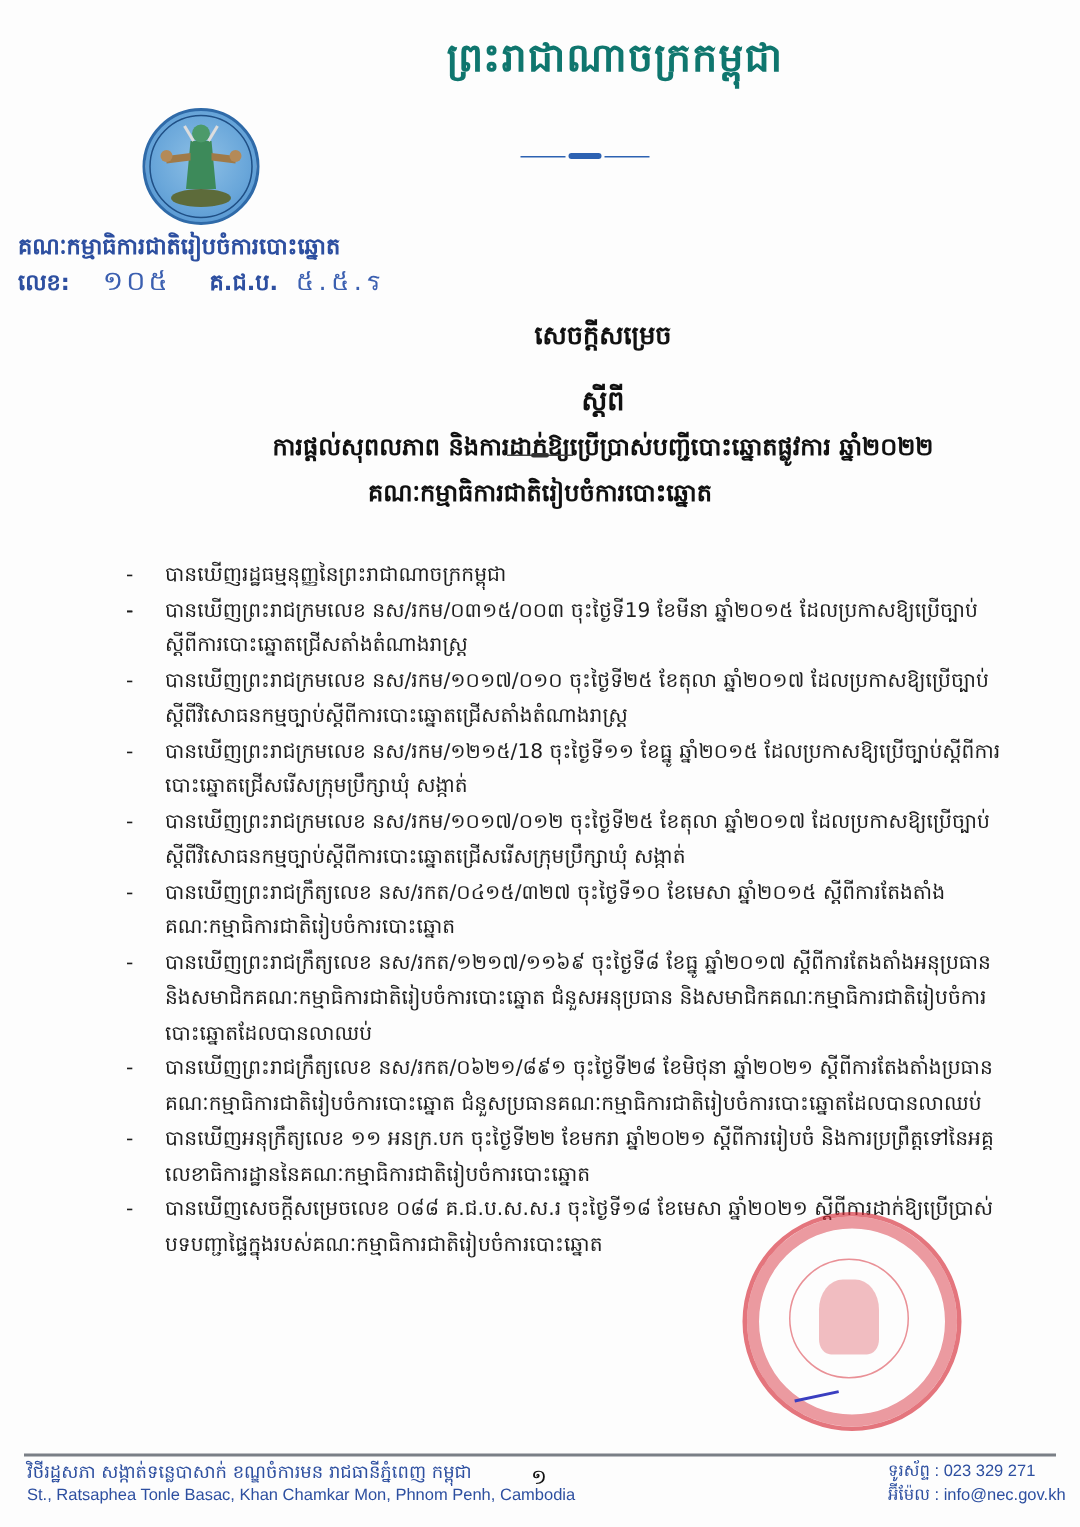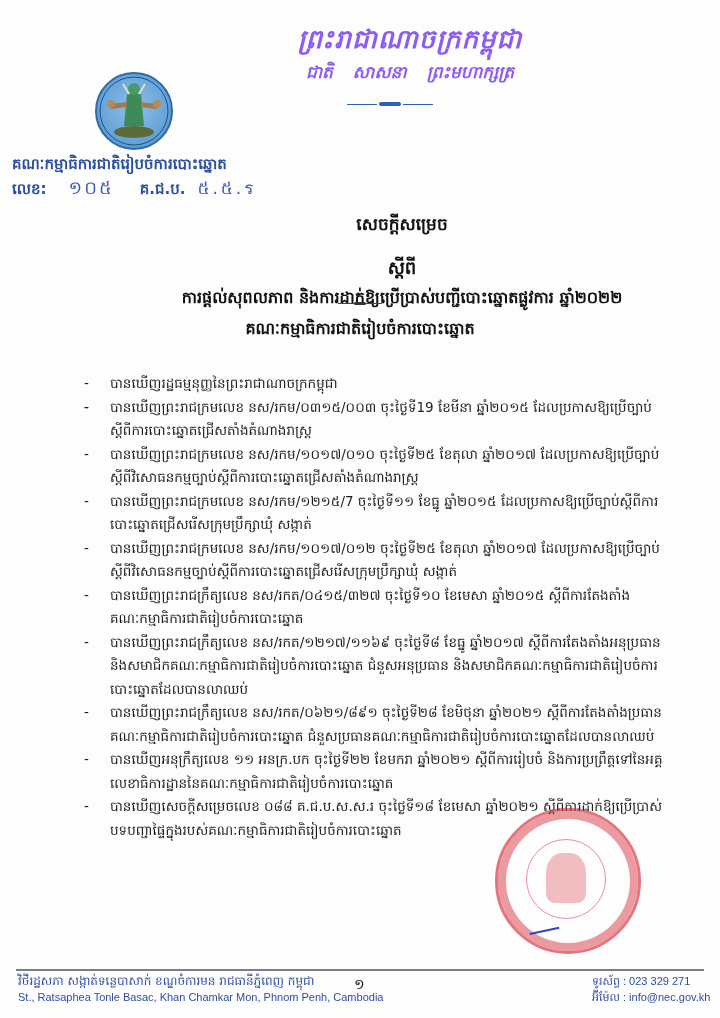--- a/index.html
+++ b/index.html
@@ -20,22 +20,21 @@
       inset: 0;
       background: #fdfdfd;
     }
     
     .kingdom {
       position: absolute;
       left: 260px;
       top: 22px;
       width: 300px;
       text-align: center;
-      color: #8b5cf6;
-      font-style: italic;
+      color: #0f766e;
     }
     .kingdom .k1 {
       font-size: 26px;
       font-weight: bold;
       letter-spacing: 1px;
       line-height: 34px;
     }
     .kingdom .k2 {
       font-size: 17px;
       font-weight: bold;
@@ -232,21 +231,20 @@
       font-family: "Liberation Sans", sans-serif;
     }
   </style>
 </head>
 <body>
 
 <div class="page">
 
   <div class="kingdom">
     <div class="k1">ព្រះរាជាណាចក្រកម្ពុជា</div>
-    <div class="k2">ជាតិ សាសនា ព្រះមហាក្សត្រ</div>
   </div>
   <div class="ornament">
     <span class="line"></span>
       <span class="knot"></span>
       <span class="line"></span>
   </div>
 
   <div class="emblem">
     <svg viewBox="0 0 74 74" xmlns="http://www.w3.org/2000/svg">
       <ellipse cx="37" cy="58" rx="20" ry="6" fill="#5d6b3a"></ellipse>
@@ -280,21 +278,21 @@
       <span class="knot"></span>
       <span class="line"></span>
   </div>
   <div class="title-block2">គណៈកម្មាធិការជាតិរៀបចំការបោះឆ្នោត</div>
 
   <ul class="body-list">
     <li><span class="dash">-</span><span>បានឃើញរដ្ឋធម្មនុញ្ញនៃព្រះរាជាណាចក្រកម្ពុជា</span></li>
     <li><span class="dash">-</span></li>
     <li><span class="dash">-</span><span>បានឃើញព្រះរាជក្រមលេខ នស/រកម/០៣១៥/០០៣ ចុះថ្ងៃទី19 ខែមីនា ឆ្នាំ២០១៥ ដែលប្រកាសឱ្យប្រើច្បាប់ស្តីពីការបោះឆ្នោតជ្រើសតាំងតំណាងរាស្ត្រ</span></li>
     <li><span class="dash">-</span><span>បានឃើញព្រះរាជក្រមលេខ នស/រកម/១០១៧/០១០ ចុះថ្ងៃទី២៥ ខែតុលា ឆ្នាំ២០១៧ ដែលប្រកាសឱ្យប្រើច្បាប់ស្តីពីវិសោធនកម្មច្បាប់ស្តីពីការបោះឆ្នោតជ្រើសតាំងតំណាងរាស្ត្រ</span></li>
-    <li><span class="dash">-</span><span>បានឃើញព្រះរាជក្រមលេខ នស/រកម/១២១៥/7 ចុះថ្ងៃទី១១ ខែធ្នូ ឆ្នាំ២០១៥ ដែលប្រកាសឱ្យប្រើច្បាប់ស្តីពីការបោះឆ្នោតជ្រើសរើសក្រុមប្រឹក្សាឃុំ សង្កាត់</span></li>
+    <li><span class="dash">-</span><span>បានឃើញព្រះរាជក្រមលេខ នស/រកម/១២១៥/18 ចុះថ្ងៃទី១១ ខែធ្នូ ឆ្នាំ២០១៥ ដែលប្រកាសឱ្យប្រើច្បាប់ស្តីពីការបោះឆ្នោតជ្រើសរើសក្រុមប្រឹក្សាឃុំ សង្កាត់</span></li>
     <li><span class="dash">-</span><span>បានឃើញព្រះរាជក្រមលេខ នស/រកម/១០១៧/០១២ ចុះថ្ងៃទី២៥ ខែតុលា ឆ្នាំ២០១៧ ដែលប្រកាសឱ្យប្រើច្បាប់ស្តីពីវិសោធនកម្មច្បាប់ស្តីពីការបោះឆ្នោតជ្រើសរើសក្រុមប្រឹក្សាឃុំ សង្កាត់</span></li>
     <li><span class="dash">-</span><span>បានឃើញព្រះរាជក្រឹត្យលេខ នស/រកត/០៤១៥/៣២៧ ចុះថ្ងៃទី១០ ខែមេសា ឆ្នាំ២០១៥ ស្តីពីការតែងតាំងគណៈកម្មាធិការជាតិរៀបចំការបោះឆ្នោត</span></li>
     <li><span class="dash">-</span><span>បានឃើញព្រះរាជក្រឹត្យលេខ នស/រកត/១២១៧/១១៦៩ ចុះថ្ងៃទី៨ ខែធ្នូ ឆ្នាំ២០១៧ ស្តីពីការតែងតាំងអនុប្រធាន និងសមាជិកគណៈកម្មាធិការជាតិរៀបចំការបោះឆ្នោត ជំនួសអនុប្រធាន និងសមាជិកគណៈកម្មាធិការជាតិរៀបចំការបោះឆ្នោតដែលបានលាឈប់</span></li>
     <li><span class="dash">-</span><span>បានឃើញព្រះរាជក្រឹត្យលេខ នស/រកត/០៦២១/៨៩១ ចុះថ្ងៃទី២៨ ខែមិថុនា ឆ្នាំ២០២១ ស្តីពីការតែងតាំងប្រធានគណៈកម្មាធិការជាតិរៀបចំការបោះឆ្នោត ជំនួសប្រធានគណៈកម្មាធិការជាតិរៀបចំការបោះឆ្នោតដែលបានលាឈប់</span></li>
     <li><span class="dash">-</span><span>បានឃើញអនុក្រឹត្យលេខ ១១ អនក្រ.បក ចុះថ្ងៃទី២២ ខែមករា ឆ្នាំ២០២១ ស្តីពីការរៀបចំ និងការប្រព្រឹត្តទៅនៃអគ្គលេខាធិការដ្ឋាននៃគណៈកម្មាធិការជាតិរៀបចំការបោះឆ្នោត</span></li>
     <li><span class="dash">-</span><span>បានឃើញសេចក្តីសម្រេចលេខ ០៨៨ គ.ជ.ប.ស.ស.រ ចុះថ្ងៃទី១៨ ខែមេសា ឆ្នាំ២០២១ ស្តីពីការដាក់ឱ្យប្រើប្រាស់បទបញ្ជាផ្ទៃក្នុងរបស់គណៈកម្មាធិការជាតិរៀបចំការបោះឆ្នោត</span></li>
   </ul>
 
   <div class="seal">
     <div class="inner"></div>

